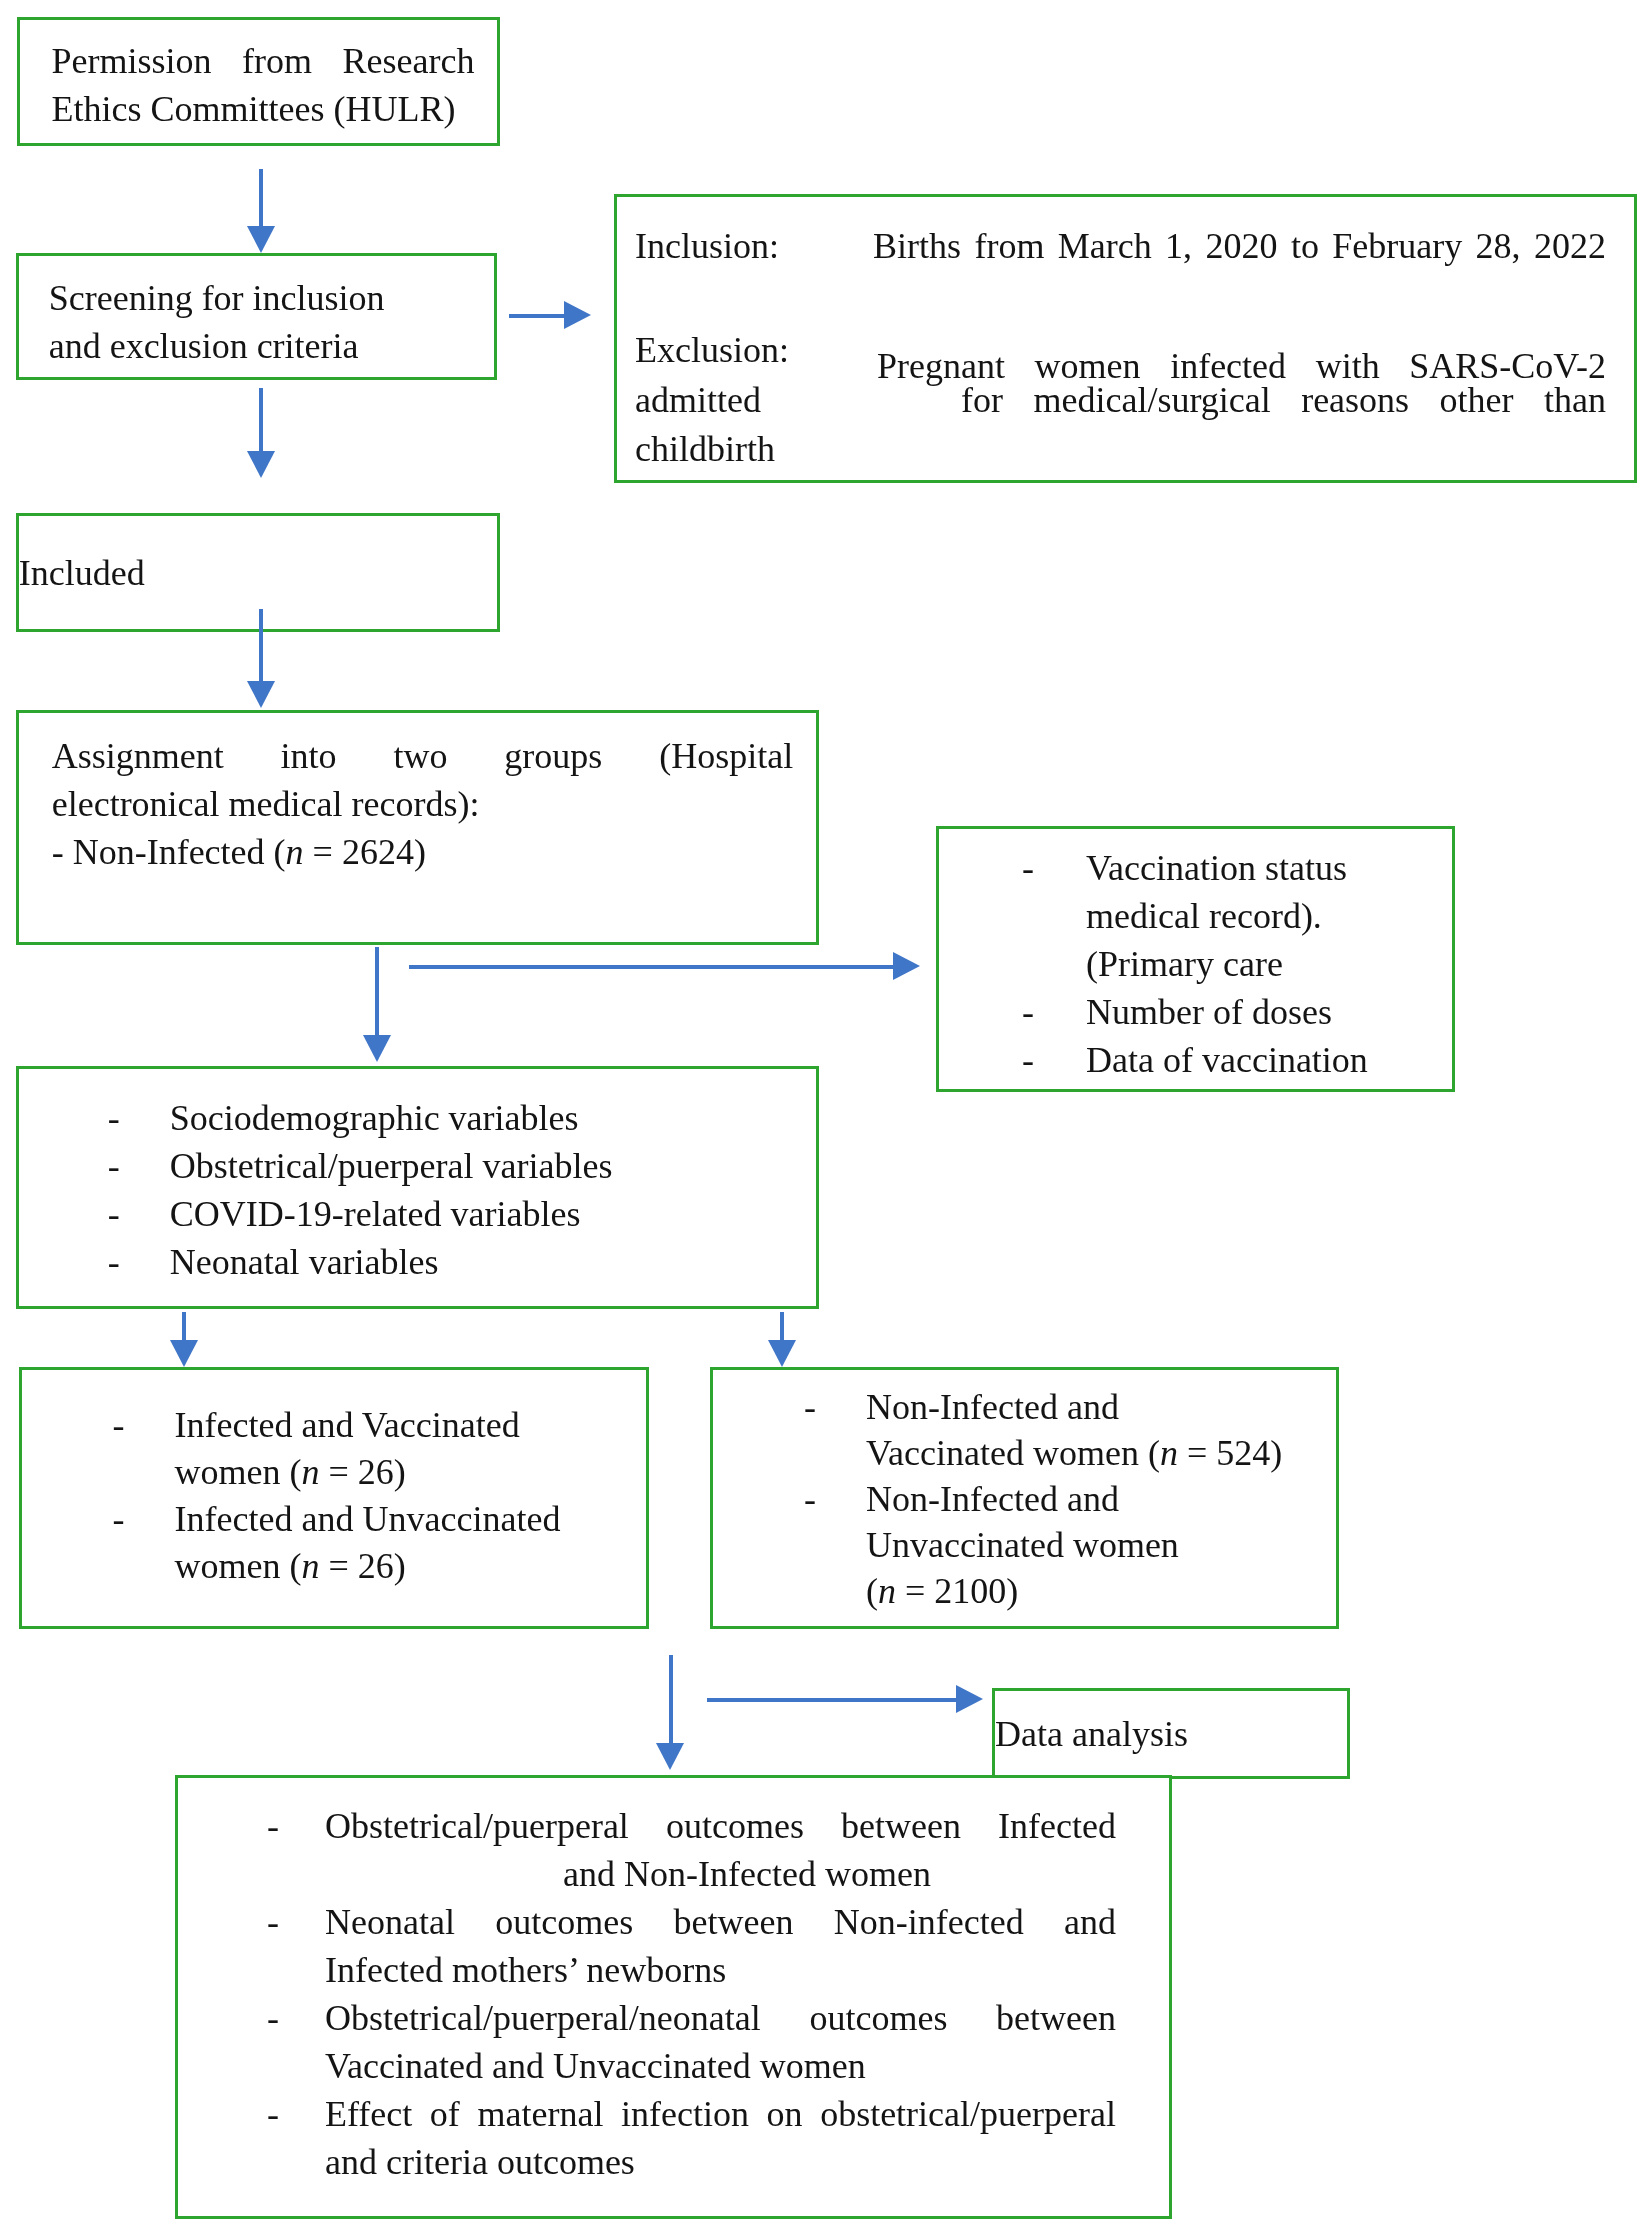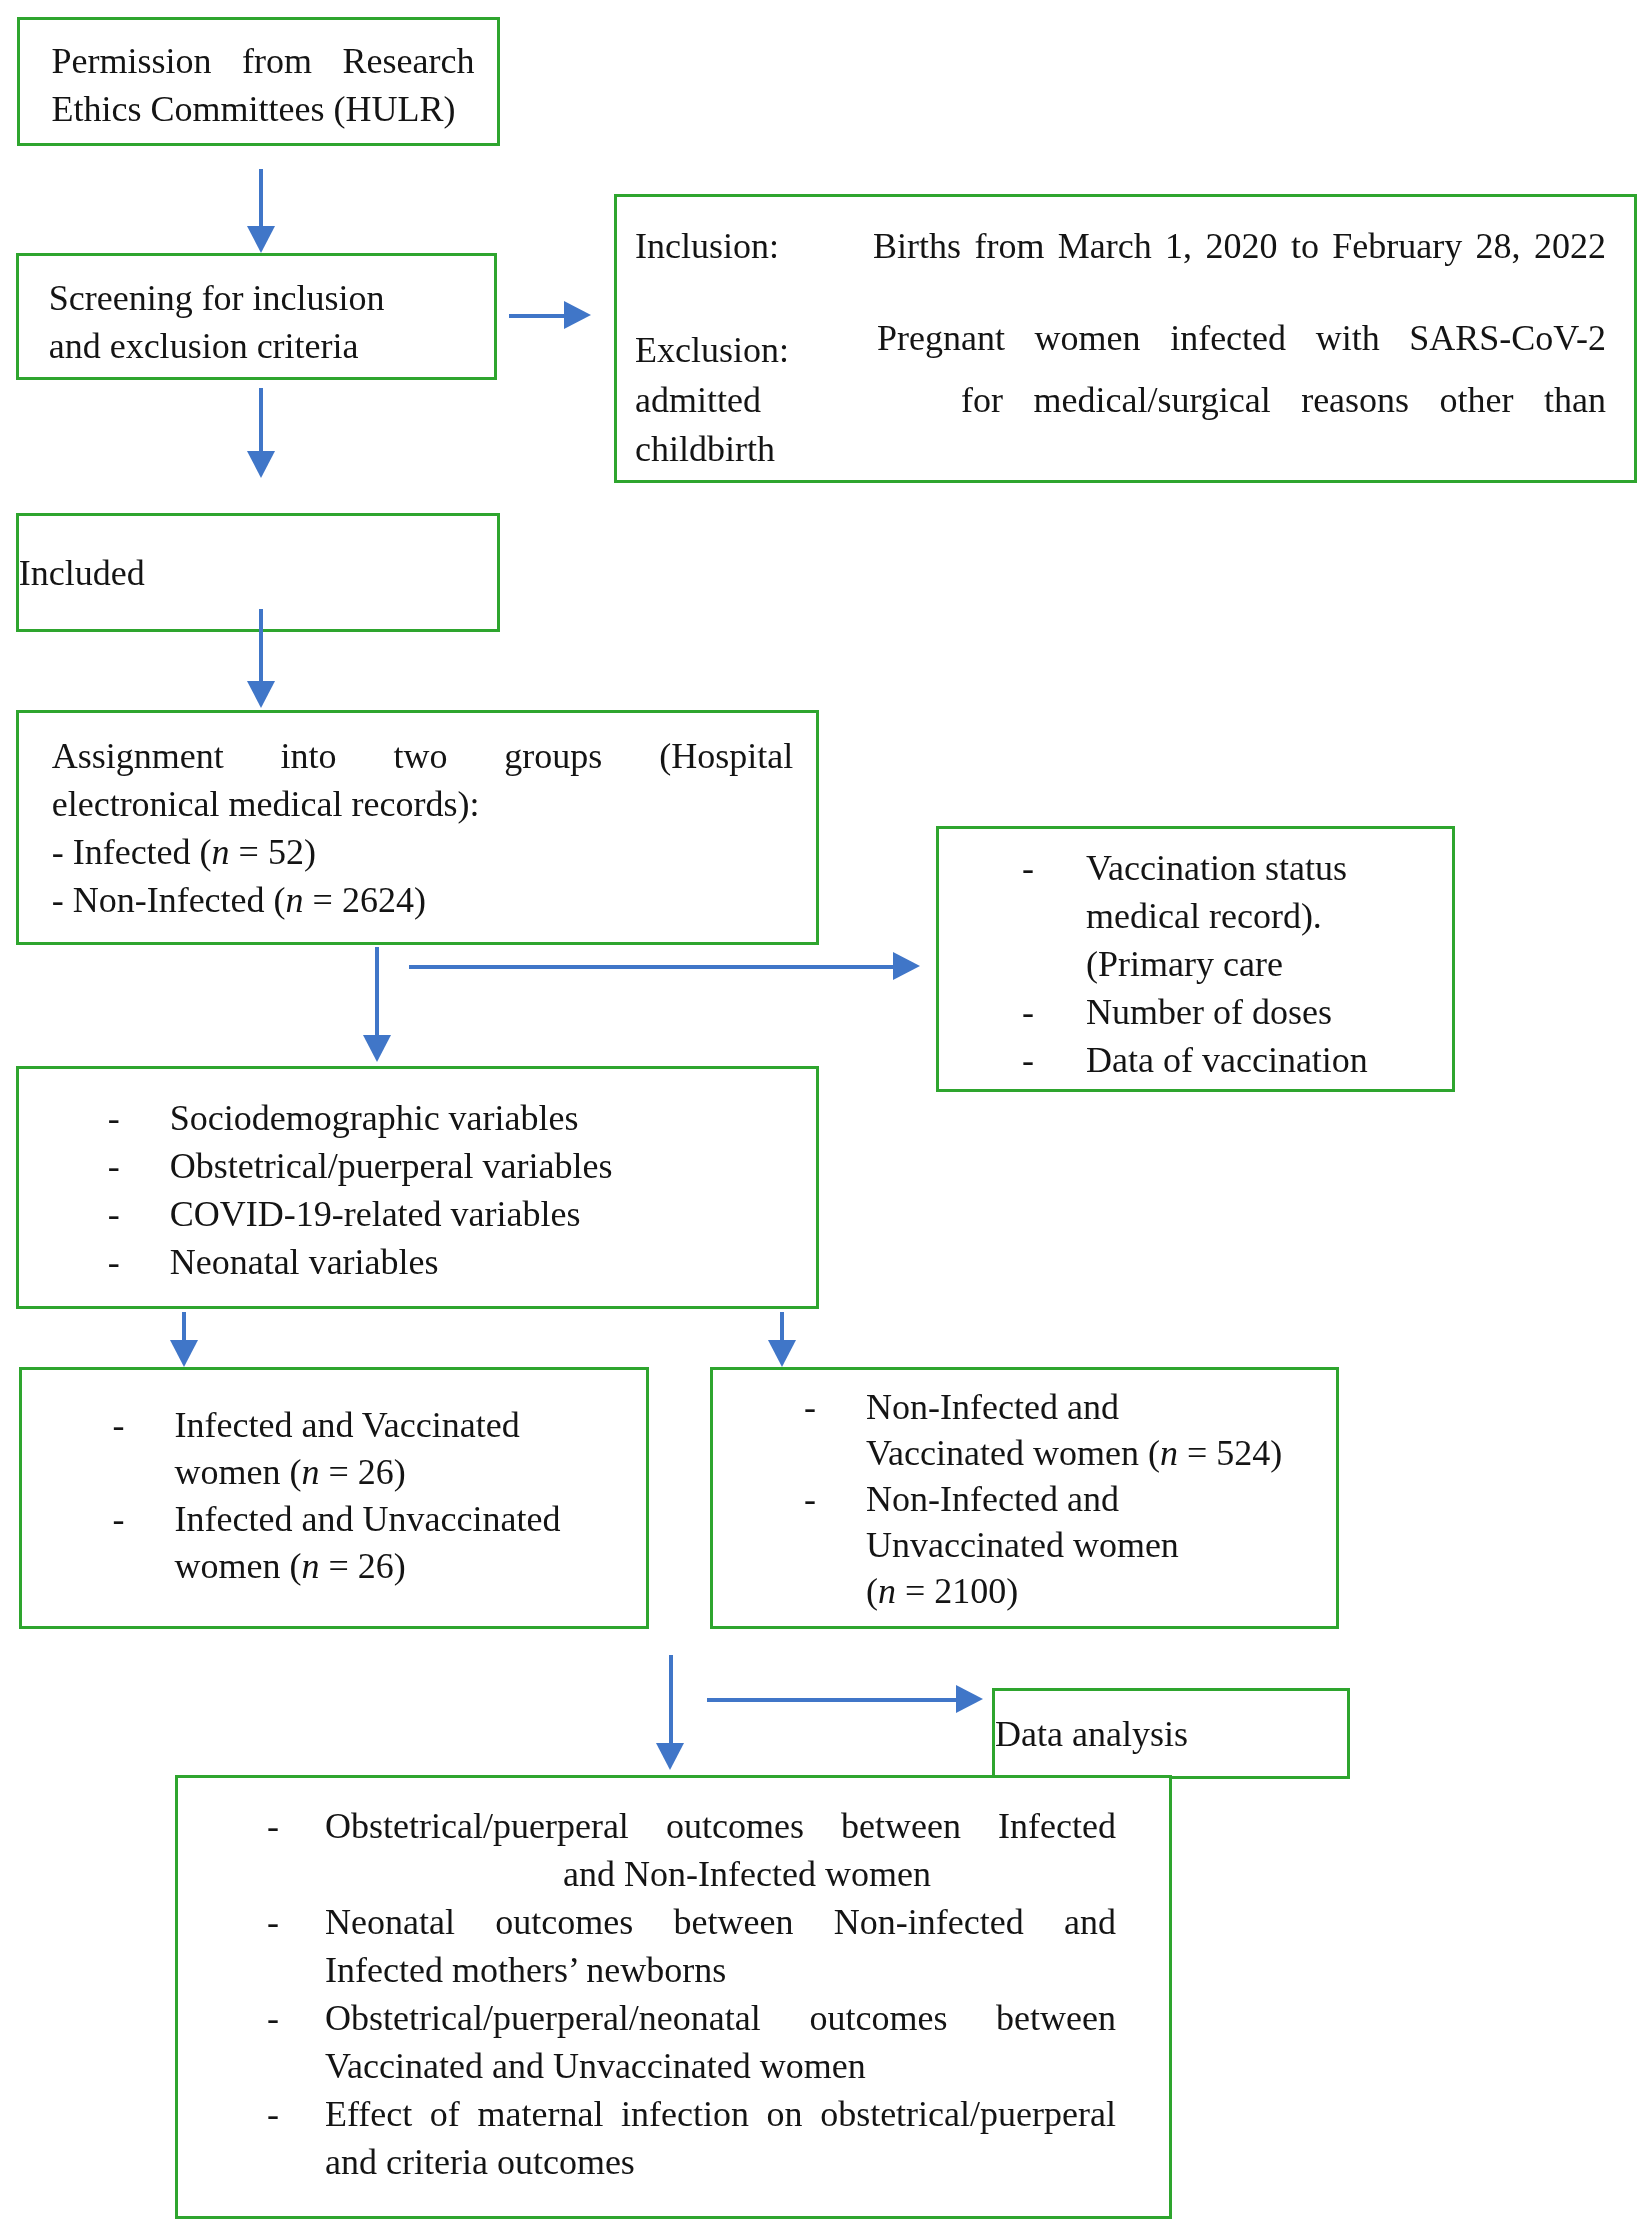--- a/index.html
+++ b/index.html
@@ -57,40 +57,39 @@
     <div class="tl">and exclusion criteria</div>
   </div>
 
   <div class="hline" style="left:509px;top:314px;width:55px;"></div>
   <div class="head-right" style="left:564px;top:301px;"></div>
 
   <div class="box" style="left:614px;top:194px;width:1023px;height:289px;">
     <div class="abs" style="left:18px;top:25px;">Inclusion:</div>
     <div class="abs jl" style="left:256px;top:25px;width:733px;">Births from March 1, 2020 to February 28, 2022</div>
     <div class="abs" style="left:18px;top:129px;">Exclusion:</div>
-    <div class="abs jl" style="left:260px;top:117px;width:729px;">Pregnant women infected with SARS-CoV-2</div>
+    <div class="abs jl" style="left:260px;top:145px;width:729px;">Pregnant women infected with SARS-CoV-2</div>
     <div class="abs" style="left:18px;top:179px;">admitted</div>
     <div class="abs jl" style="left:344px;top:179px;width:645px;">for medical/surgical reasons other than</div>
     <div class="abs" style="left:18px;top:228px;">childbirth</div>
   </div>
 
   <div class="vline" style="left:259px;top:388px;height:65px;"></div>
   <div class="head-down" style="left:247px;top:451px;"></div>
 
   <div class="box center-box" style="left:15.7px;top:485px;width:484px;height:119px;">
     <div class="tl">Included</div>
   </div>
 
   <div class="vline" style="left:259px;top:609px;height:74px;"></div>
   <div class="head-down" style="left:247px;top:681px;"></div>
 
   <div class="box" style="left:15.7px;top:710px;width:803px;height:235px;padding:19px 22.5px 0 33px;">
     <div class="jl">Assignment into two groups (Hospital</div>
     <div class="tl">electronical medical records):</div>
-    <div class="tl"><span>- Infected (</span><i>n</i><span> = 52)</span></div>
     <div class="tl"><span>- Non-Infected (</span><i>n</i><span> = 2624)</span></div>
   </div>
 
   <div class="vline" style="left:375px;top:947px;height:90px;"></div>
   <div class="head-down" style="left:363px;top:1035px;"></div>
 
   <div class="hline" style="left:409px;top:965px;width:484px;"></div>
   <div class="head-right" style="left:893px;top:952px;"></div>
 
   <div class="box" style="left:936px;top:826px;width:519px;height:266px;padding-top:14.6px;">

